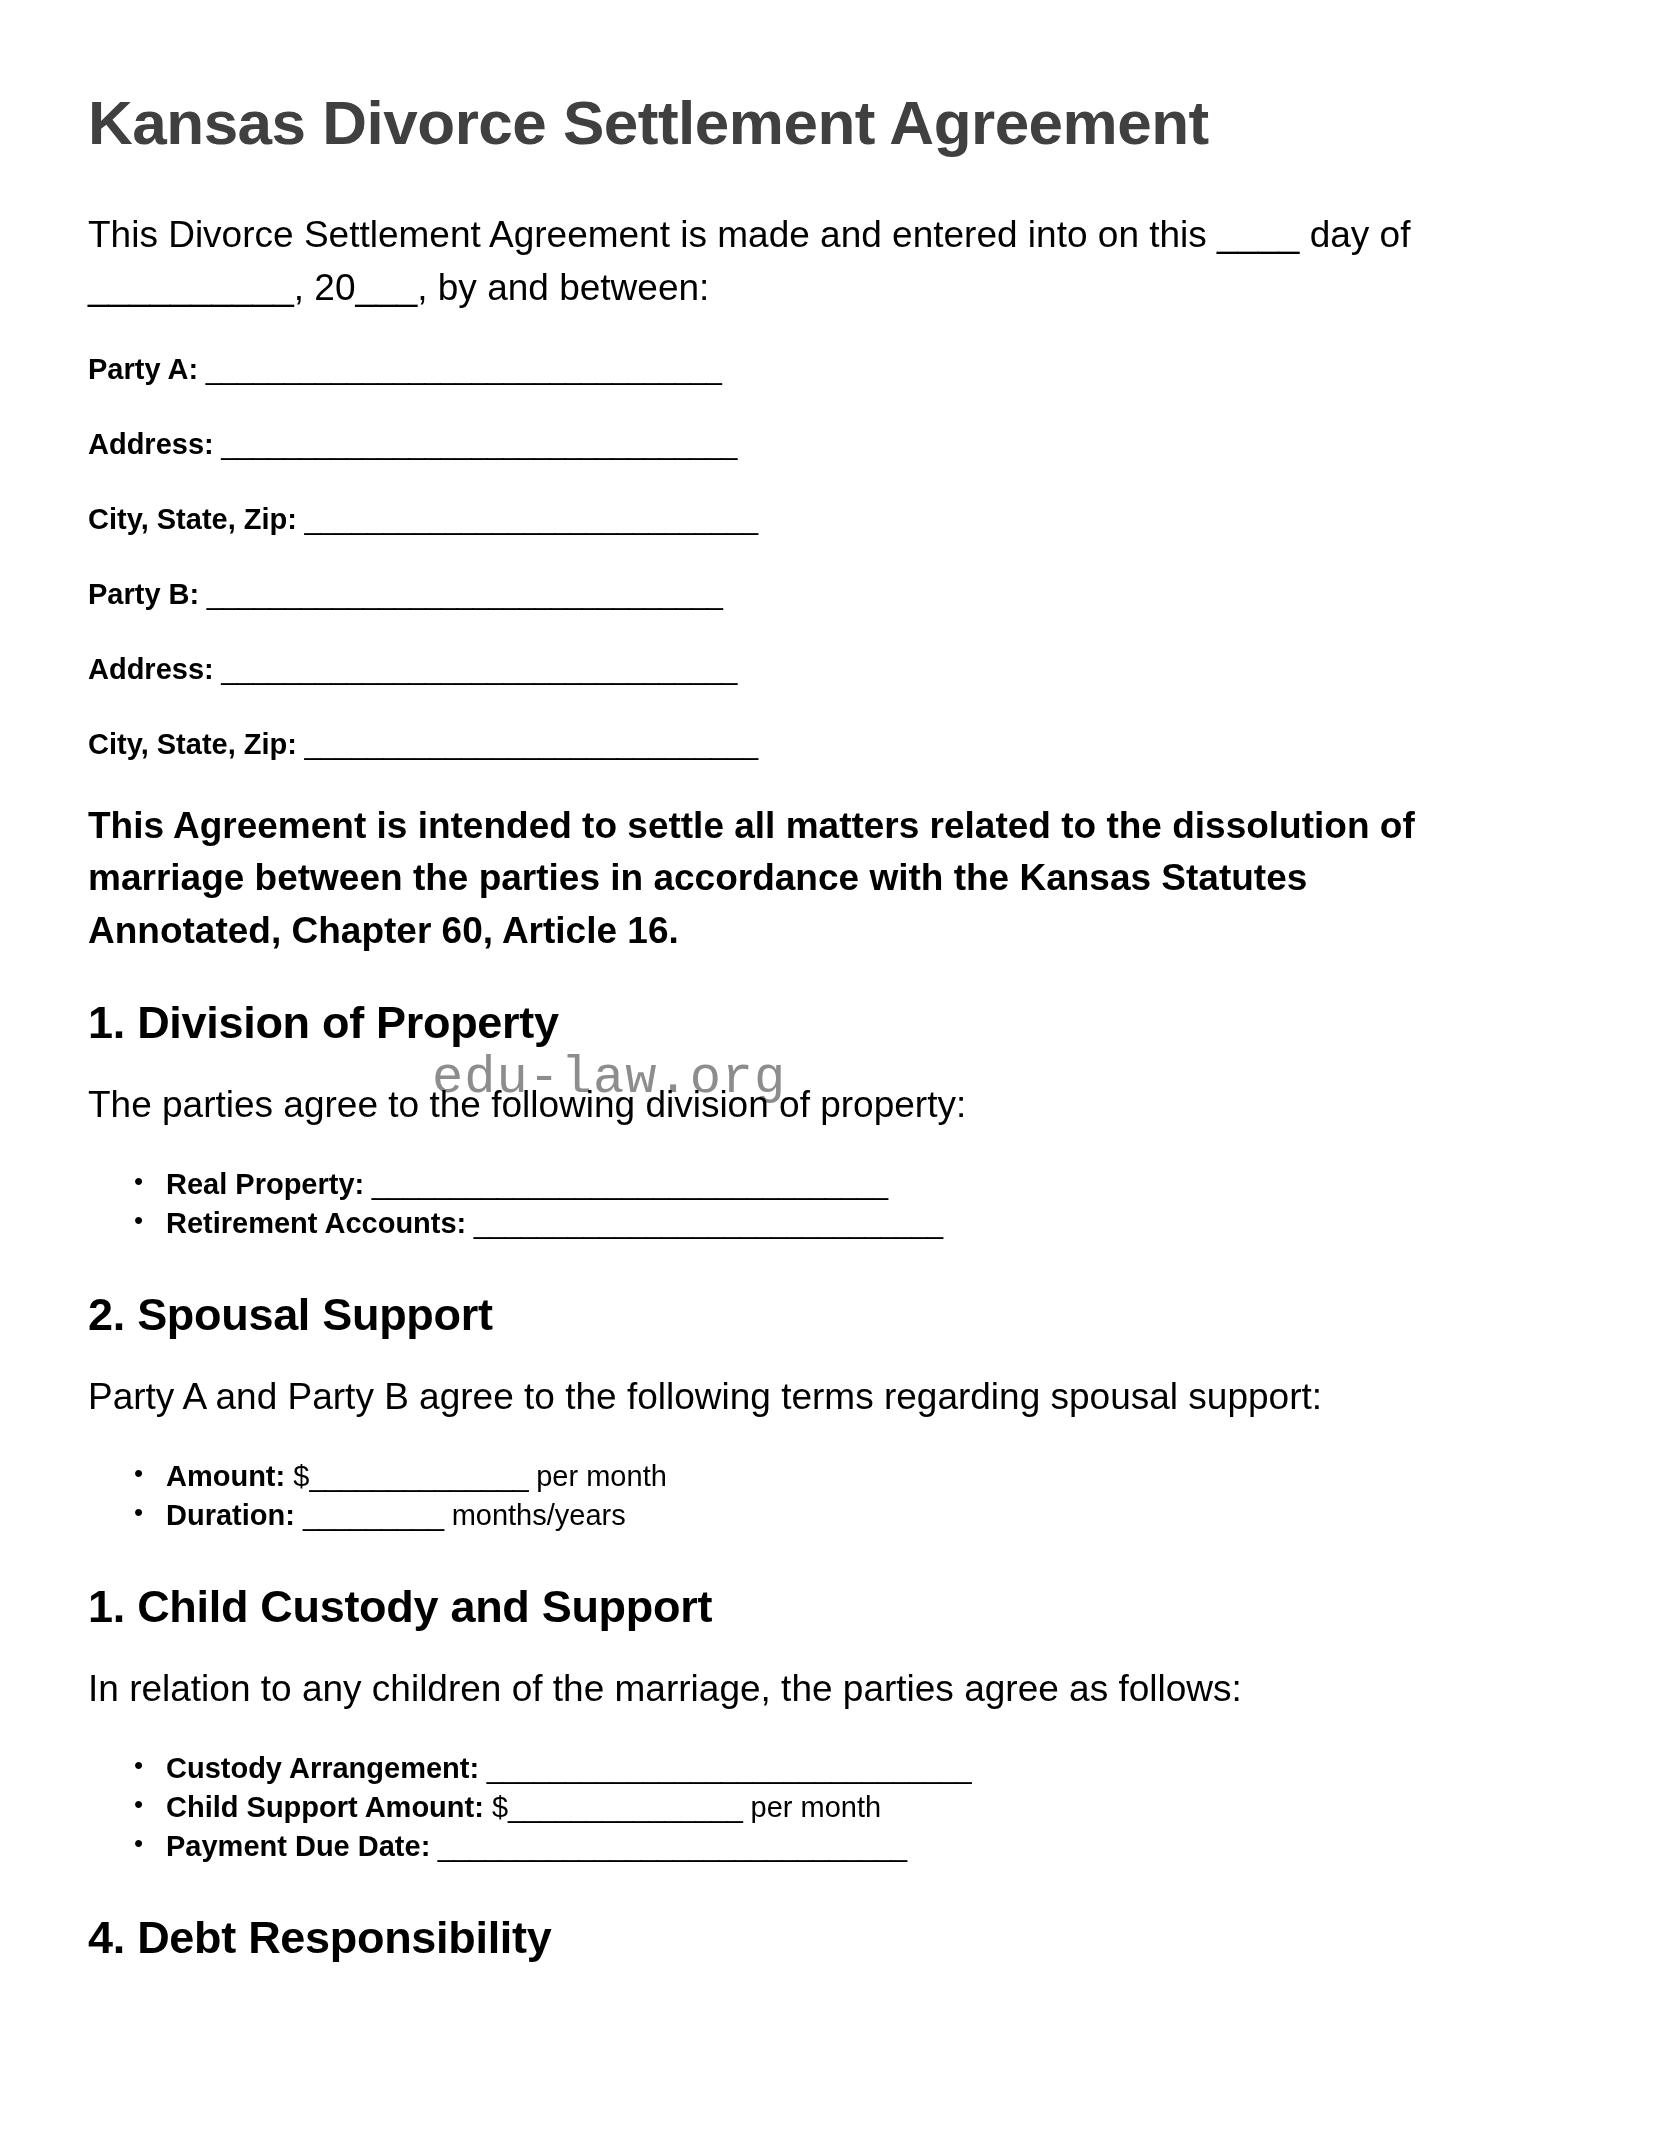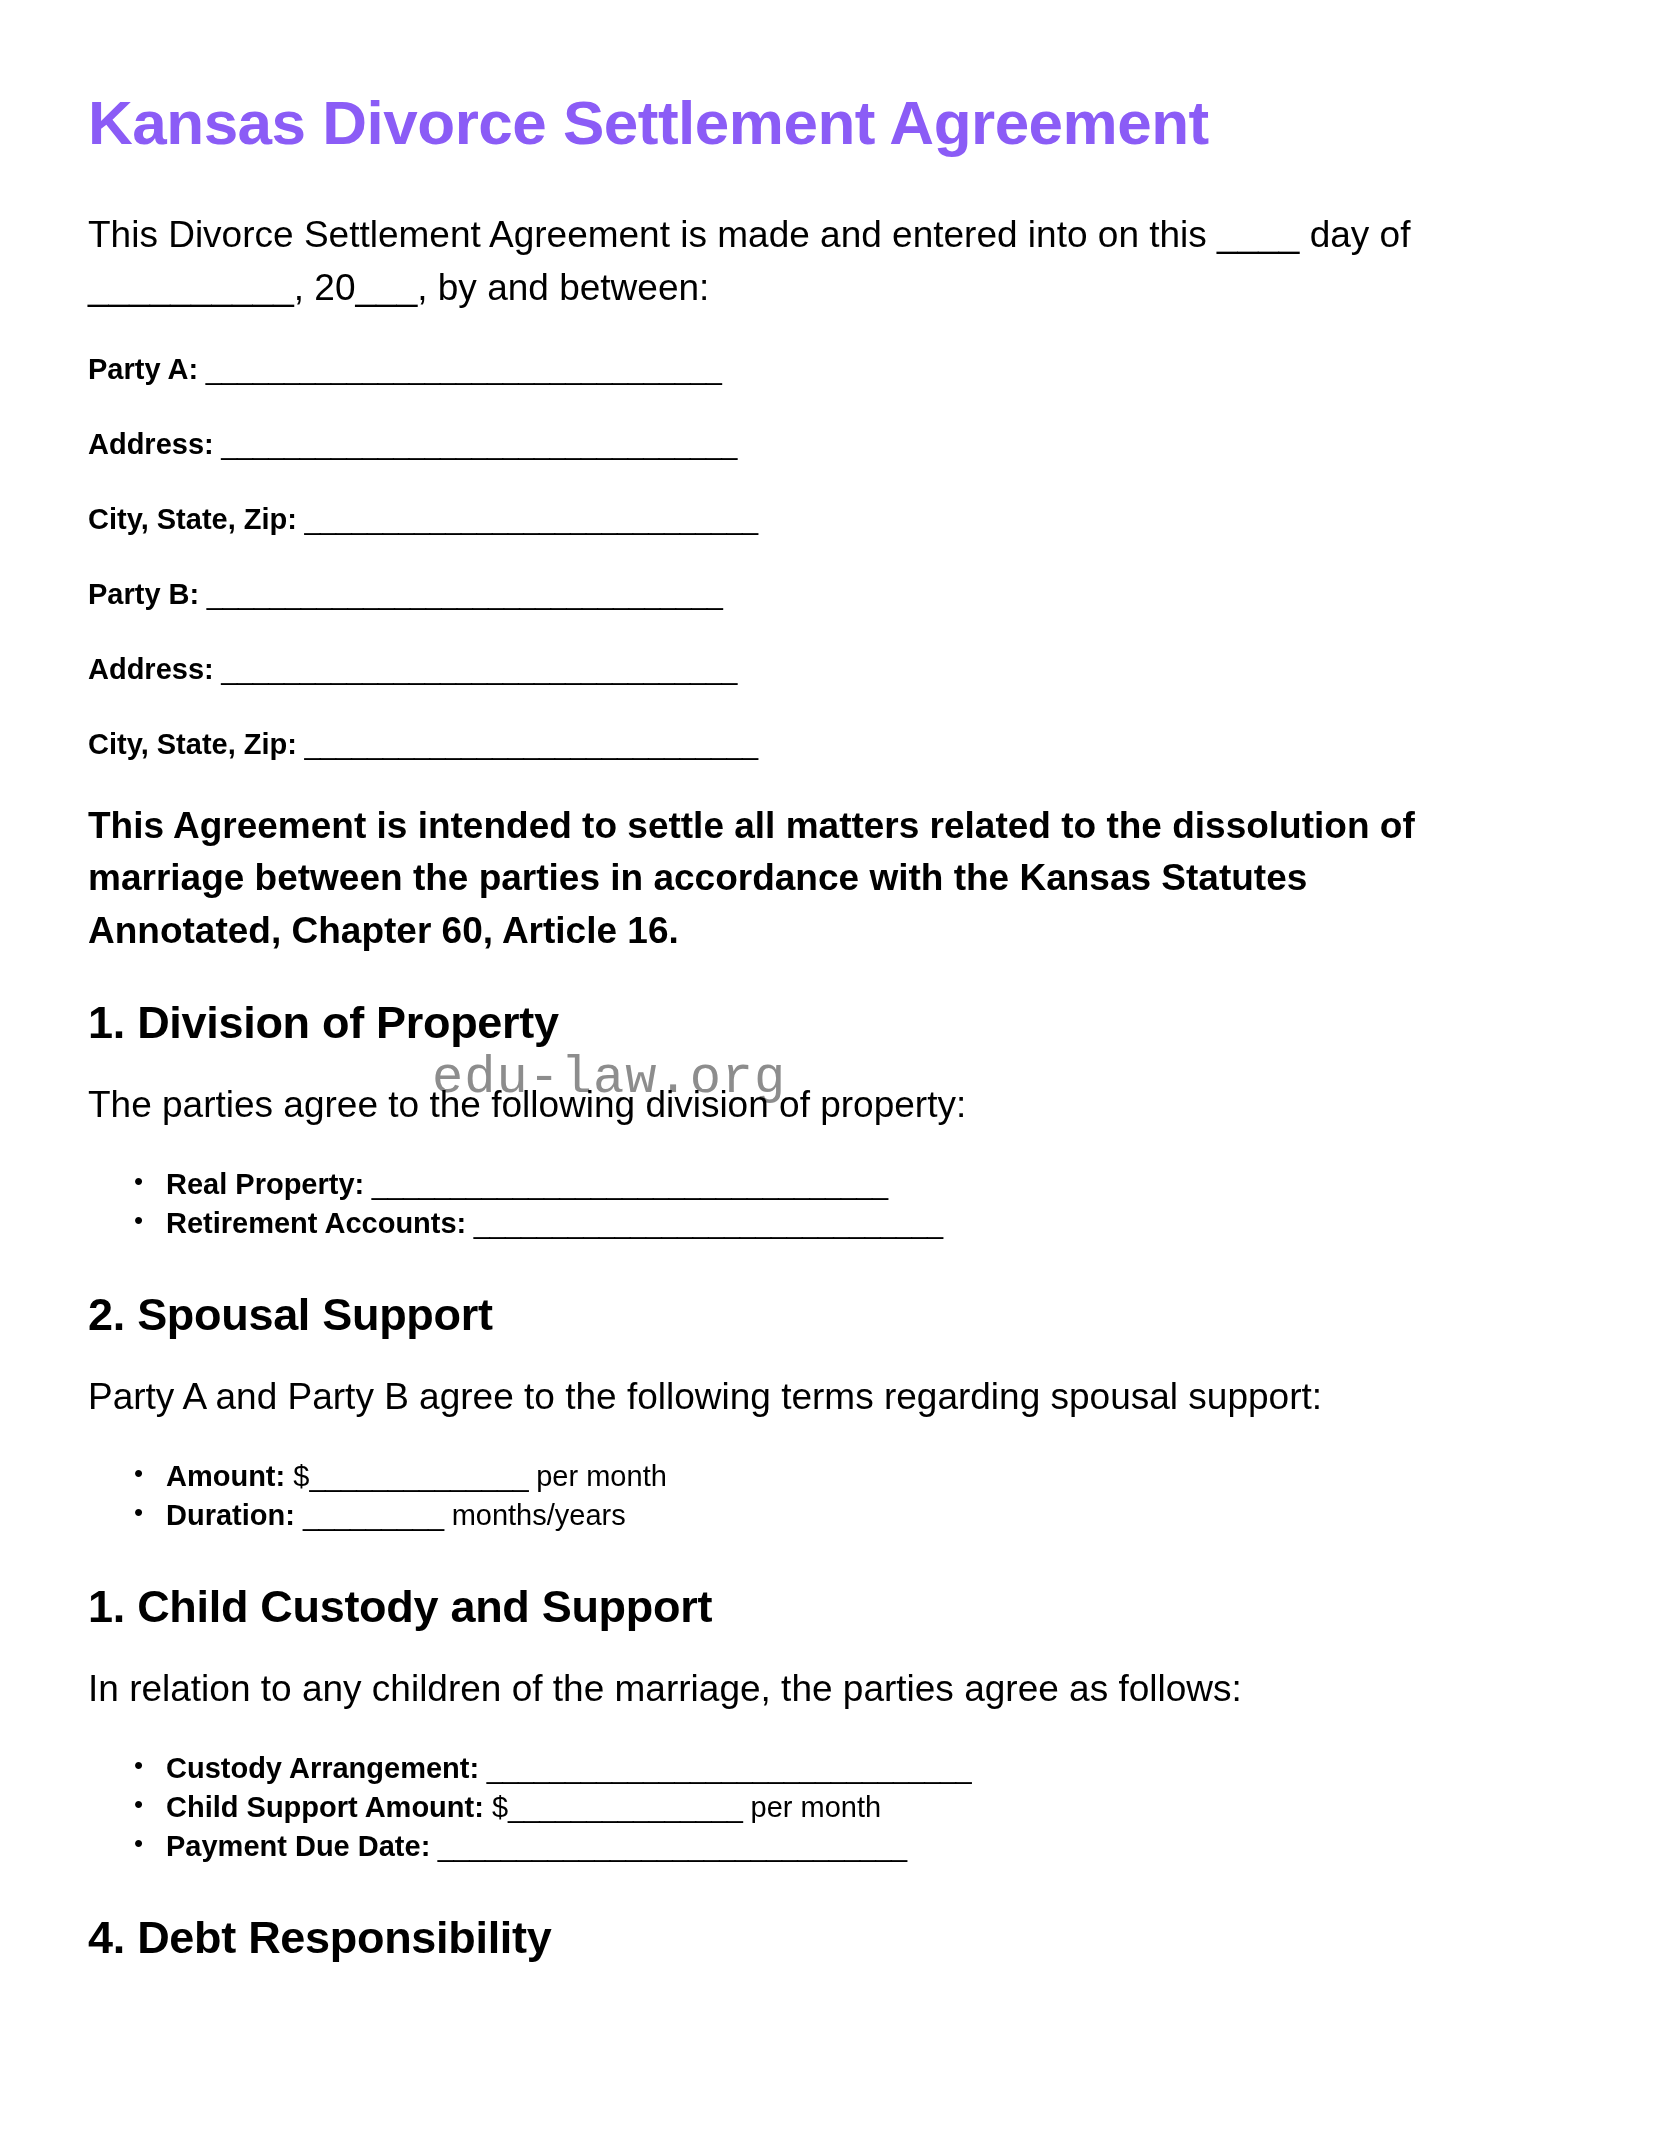--- a/index.html
+++ b/index.html
@@ -21,21 +21,21 @@
     height: 2154px;
     box-sizing: border-box;
     padding: 80px 88px 0 88px;
   }
   .doc-title {
     font-size: 62px;
     font-weight: bold;
     letter-spacing: -0.5px;
     line-height: 1.12;
     margin: 8px 0 52px 0;
-    color: #8b5cf6;
+    color: #404040;
   }
   .para {
     font-size: 37px;
     line-height: 1.42;
     margin: 0 0 34px 0;
     max-width: 1400px;
   }
   .para.tight {
     margin-bottom: 15px;
     font-weight: bold;

